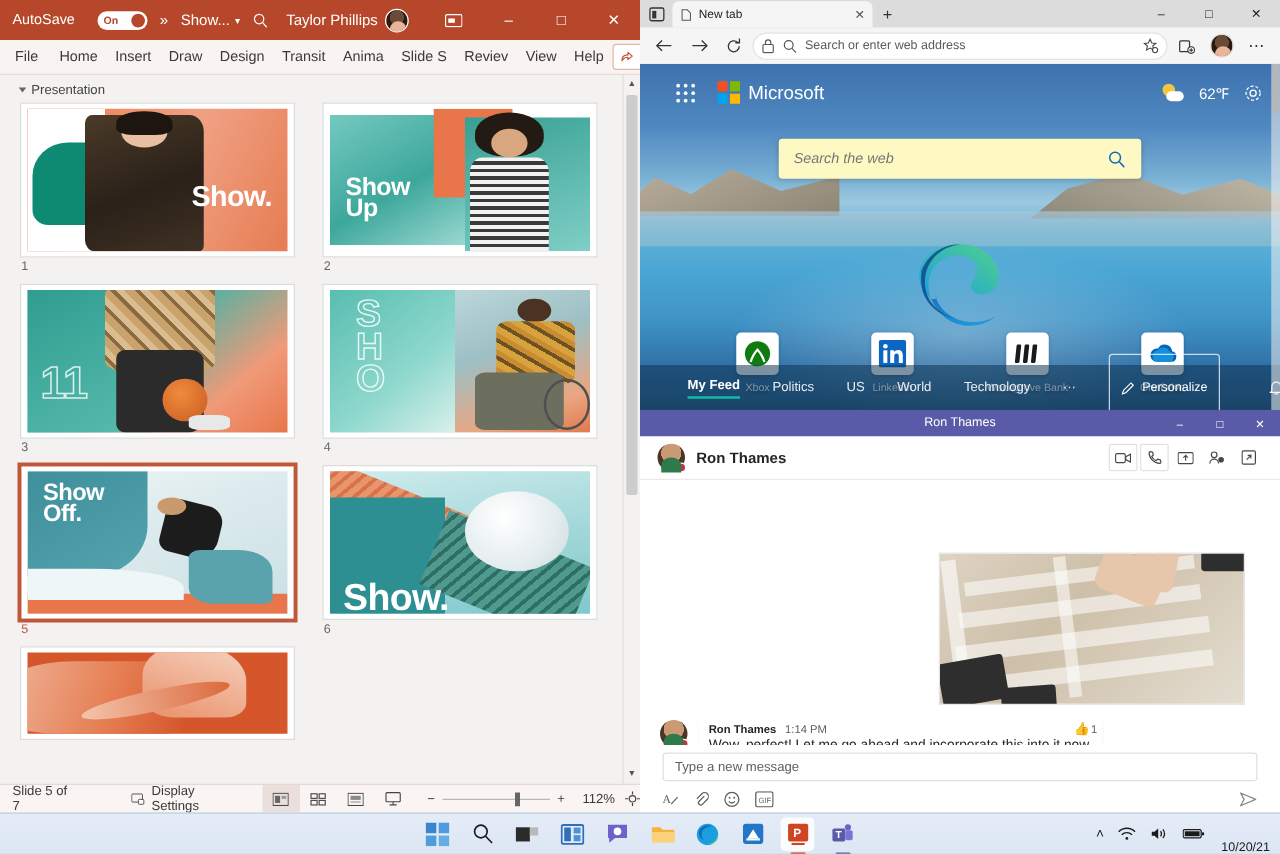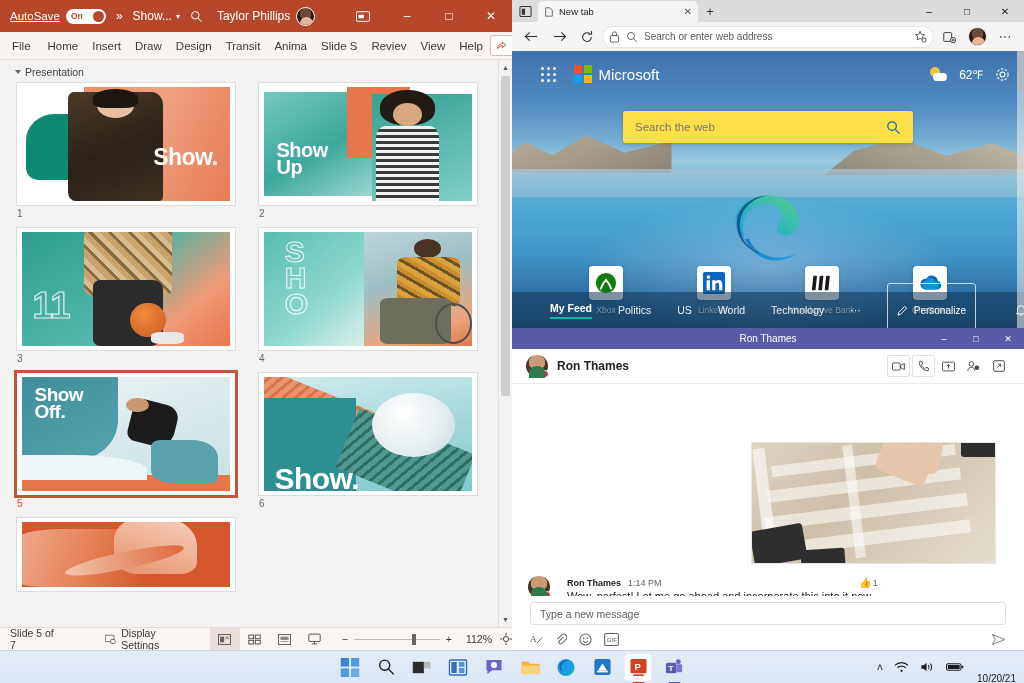--- a/index.html
+++ b/index.html
@@ -13,21 +13,21 @@
 
   
   #ppt {
     position: absolute; left: 0; top: 0; width: 512px; height: 650px;
     background: #f3f2f1; overflow: hidden;
   }
   .ppt-titlebar {
     height: 32px; background: #b7472a; display: flex; align-items: center;
     color: #fff; font-size: 11.5px; padding-left: 10px; position: relative;
   }
-  .ppt-autosave { font-size: 11.5px; color: #fff; margin-right: 6px; text-decoration: underline; }
+  .ppt-autosave { font-size: 11.5px; color: #fff; margin-right: 18px; }
   .toggle-pill {
     width: 40px; height: 15px; border-radius: 8px; background: #fff;
     display: inline-flex; align-items: center; justify-content: flex-start;
     padding: 0 2px; position: relative;
   }
   .toggle-pill .lbl { font-size: 8.5px; color: #b7472a; margin-left: 3px; font-weight: bold;}
   .toggle-knob {
     position: absolute; right: 2px; width: 11px; height: 11px;
     border-radius: 50%; background: #b7472a;
   }
@@ -169,23 +169,24 @@
   .ms-logo { display: flex; align-items: center; gap: 7px; }
   .ms-sq { display: grid; grid-template-columns: 8px 8px; grid-gap: 1.5px; }
   .ms-sq i { width: 8px; height: 8px; display: block; }
   .ms-name { font-size: 15px; color: #fff; }
   .ms-right { margin-left: auto; display: flex; align-items: center; gap: 12px; font-size: 12px; }
   .wx-ico { width: 17px; height: 14px; position: relative; }
   .wx-sun { position: absolute; left: 0; top: 0; width: 10px; height: 10px; border-radius: 50%; background: #f6c445; }
   .wx-cloud { position: absolute; right: 0; bottom: 0; width: 14px; height: 8px; border-radius: 6px; background: #fff; }
   .edge-search-wrap { position: absolute; top: 60px; left: 0; right: 0; display: flex; justify-content: center; }
   .edge-search {
-    width: 290px; height: 32px; background: #fde047; border-radius: 3px; display: flex;
+    width: 290px; height: 32px; background: #fef9c3; border-radius: 3px; display: flex;
     align-items: center; padding: 0 12px; font-size: 11.5px; color: #767676;
     box-shadow: 0 1px 4px rgba(0,0,0,.18);
+    font-style: italic;
   }
   .edge-search .mag { margin-left: auto; color: #0f6cbd; font-size: 14px; }
   .edge-logo-big {
     position: absolute; left: 50%; top: 140px; transform: translateX(-50%);
     width: 74px; height: 74px;
   }
   .tiles { position: absolute; top: 215px; left: 0; right: 0; display: flex; justify-content: center; gap: 52px; }
   .tile { width: 56px; display: flex; flex-direction: column; align-items: center; gap: 5px; }
   .tile-ico {
     width: 34px; height: 34px; background: #fff; border-radius: 4px;

